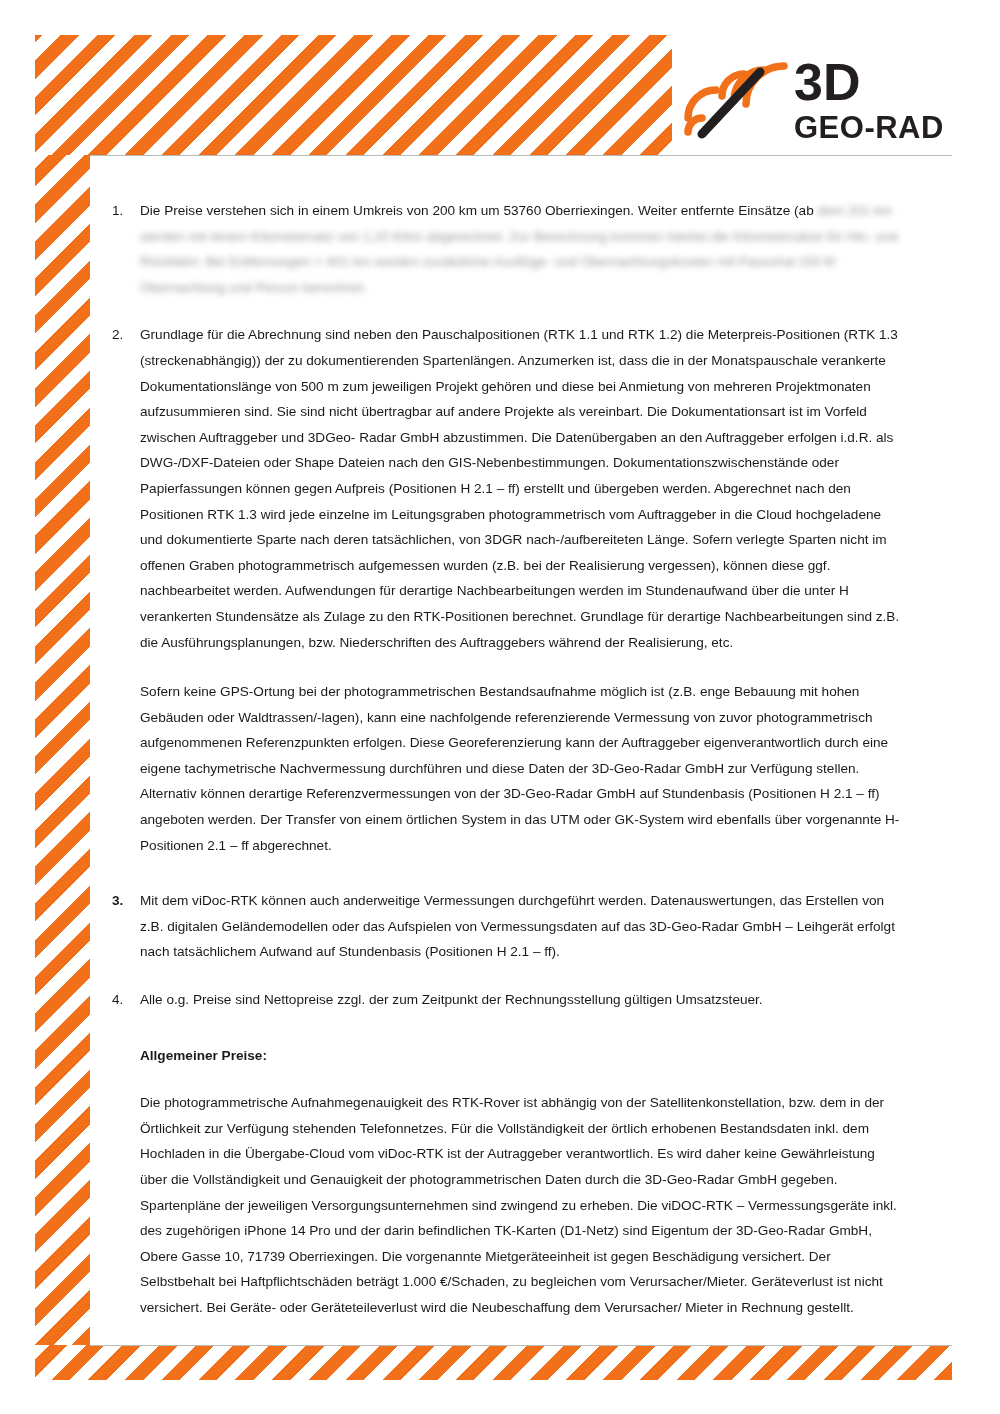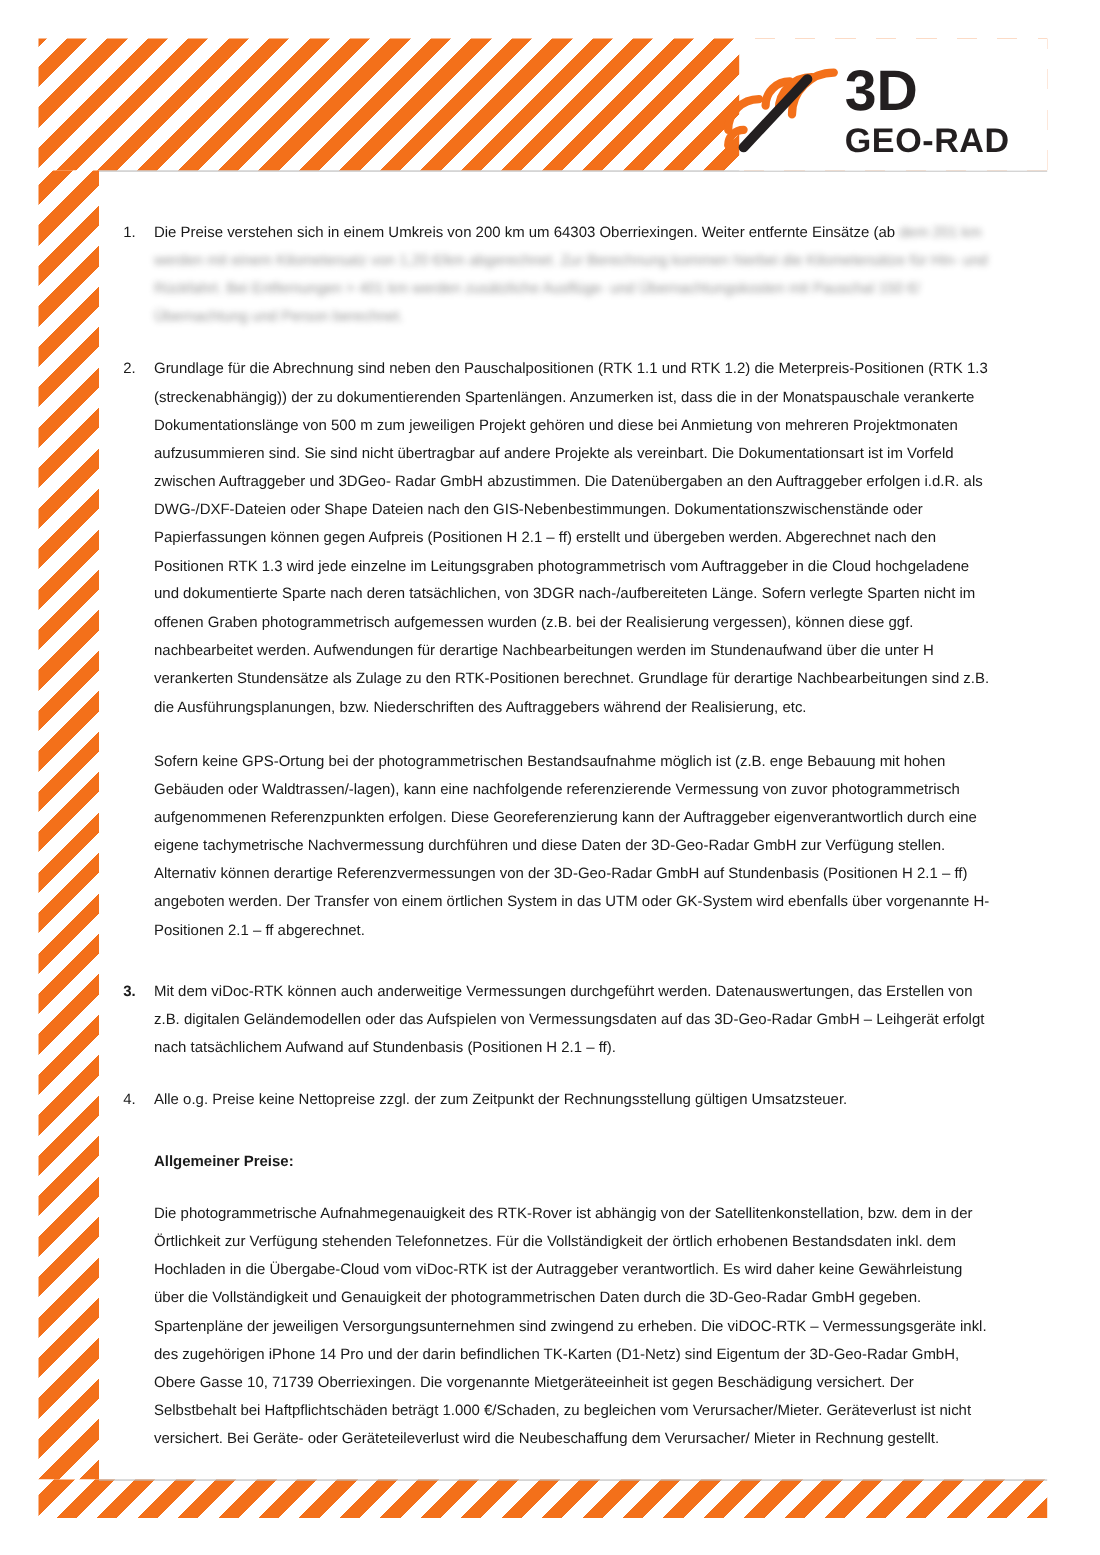--- a/index.html
+++ b/index.html
@@ -60,21 +60,21 @@
   #logo-plate {
     position: absolute;
     left: 672px;
     top: 35px;
     width: 280px;
     height: 120px;
     background: #ffffff;
   }
   #logo {
     position: absolute;
-    left: 656px;
+    left: 682px;
     top: 52px;
     width: 262px;
     height: 92px;
   }
 
   
   .hairline {
     position: absolute;
     background: #b9b9b9;
     height: 1px;
@@ -159,21 +159,21 @@
 
       <text x="112" y="86" font-family="'Liberation Sans', sans-serif" font-size="31" font-weight="bold" letter-spacing="0.5" fill="#231f20">GEO-RADAR</text>
     </svg>
   </div>
 
   <div id="content">
 
     <div class="item">
       <div class="item-num">1.</div>
       <div class="item-body">
-        <span>Die Preise verstehen sich in einem Umkreis von 200 km um 64303 Oberriexingen. Weiter entfernte Einsätze (ab</span>
+        <span>Die Preise verstehen sich in einem Umkreis von 200 km um 53760 Oberriexingen. Weiter entfernte Einsätze (ab</span>
         <span class="redacted">dem 201 km werden mit einem Kilometersatz von 1,20 €/km abgerechnet. Zur Berechnung kommen hierbei die Kilometersätze für Hin- und Rückfahrt. Bei Entfernungen &gt; 401 km werden zusätzliche Ausflüge- und Übernachtungskosten mit Pauschal 150 €/Übernachtung und Person berechnet.</span>
       </div>
     </div>
 
     <div class="spacer-sm"></div>
 
     <div class="item">
       <div class="item-num">2.</div>
       <div class="item-body">
         <p class="para">Grundlage für die Abrechnung sind neben den Pauschalpositionen (RTK 1.1 und RTK 1.2) die Meterpreis-Positionen (RTK 1.3 (streckenabhängig)) der zu dokumentierenden Spartenlängen. Anzumerken ist, dass die in der Monatspauschale verankerte Dokumentationslänge von 500 m zum jeweiligen Projekt gehören und diese bei Anmietung von mehreren Projektmonaten aufzusummieren sind. Sie sind nicht übertragbar auf andere Projekte als vereinbart. Die Dokumentationsart ist im Vorfeld zwischen Auftraggeber und 3DGeo- Radar GmbH abzustimmen. Die Datenübergaben an den Auftraggeber erfolgen i.d.R. als DWG-/DXF-Dateien oder Shape Dateien nach den GIS-Nebenbestimmungen. Dokumentationszwischenstände oder Papierfassungen können gegen Aufpreis (Positionen H 2.1 – ff) erstellt und übergeben werden. Abgerechnet nach den Positionen RTK 1.3 wird jede einzelne im Leitungsgraben photogrammetrisch vom Auftraggeber in die Cloud hochgeladene und dokumentierte Sparte nach deren tatsächlichen, von 3DGR nach-/aufbereiteten Länge. Sofern verlegte Sparten nicht im offenen Graben photogrammetrisch aufgemessen wurden (z.B. bei der Realisierung vergessen), können diese ggf. nachbearbeitet werden. Aufwendungen für derartige Nachbearbeitungen werden im Stundenaufwand über die unter H verankerten Stundensätze als Zulage zu den RTK-Positionen berechnet. Grundlage für derartige Nachbearbeitungen sind z.B. die Ausführungsplanungen, bzw. Niederschriften des Auftraggebers während der Realisierung, etc.</p>
@@ -187,21 +187,21 @@
       <div class="item-num num-bold">3.</div>
       <div class="item-body">
         <div>Mit dem viDoc-RTK können auch anderweitige Vermessungen durchgeführt werden. Datenauswertungen, das Erstellen von z.B. digitalen Geländemodellen oder das Aufspielen von Vermessungsdaten auf das 3D-Geo-Radar GmbH – Leihgerät erfolgt nach tatsächlichem Aufwand auf Stundenbasis (Positionen H 2.1 – ff).</div>
       </div>
     </div>
 
     <div class="spacer-sm"></div>
 
     <div class="item">
       <div class="item-num">4.</div>
-      <div class="item-body">Alle o.g. Preise keine Nettopreise zzgl. der zum Zeitpunkt der Rechnungsstellung gültigen Umsatzsteuer.</div>
+      <div class="item-body">Alle o.g. Preise sind Nettopreise zzgl. der zum Zeitpunkt der Rechnungsstellung gültigen Umsatzsteuer.</div>
     </div>
 
     <div class="spacer-md"></div>
 
     <div class="indented">
       <div class="bold">Allgemeiner Preise:</div>
       <div class="spacer-sm"></div>
       <div>Die photogrammetrische Aufnahmegenauigkeit des RTK-Rover ist abhängig von der Satellitenkonstellation, bzw. dem in der Örtlichkeit zur Verfügung stehenden Telefonnetzes. Für die Vollständigkeit der örtlich erhobenen Bestandsdaten inkl. dem Hochladen in die Übergabe-Cloud vom viDoc-RTK ist der Autraggeber verantwortlich. Es wird daher keine Gewährleistung über die Vollständigkeit und Genauigkeit der photogrammetrischen Daten durch die 3D-Geo-Radar GmbH gegeben. Spartenpläne der jeweiligen Versorgungsunternehmen sind zwingend zu erheben. Die viDOC-RTK – Vermessungsgeräte inkl. des zugehörigen iPhone 14 Pro und der darin befindlichen TK-Karten (D1-Netz) sind Eigentum der 3D-Geo-Radar GmbH, Obere Gasse 10, 71739 Oberriexingen. Die vorgenannte Mietgeräteeinheit ist gegen Beschädigung versichert. Der Selbstbehalt bei Haftpflichtschäden beträgt 1.000 €/Schaden, zu begleichen vom Verursacher/Mieter. Geräteverlust ist nicht versichert. Bei Geräte- oder Geräteteileverlust wird die Neubeschaffung dem Verursacher/ Mieter in Rechnung gestellt.</div>
     </div>
 

